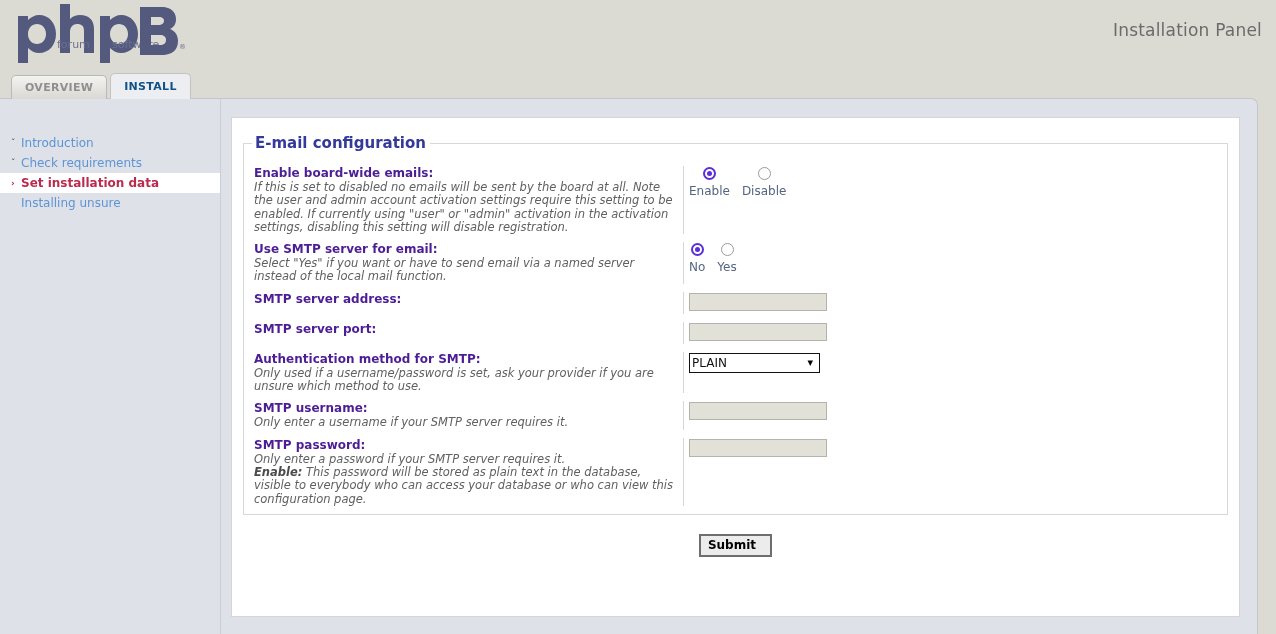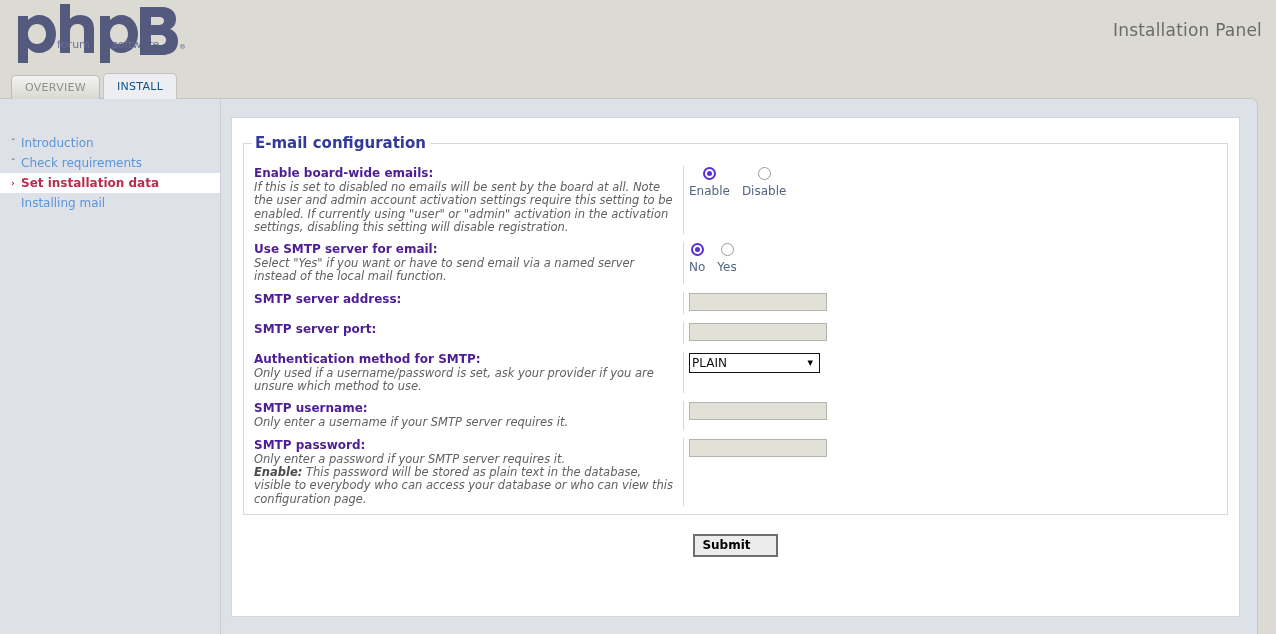--- a/index.html
+++ b/index.html
@@ -47,21 +47,21 @@
     display: flex;
     align-items: flex-end;
     z-index: 5;
   }
   .tab {
     height: 24px;
     padding: 0 13px;
     display: flex;
     align-items: center;
     font-size: 11px;
-    font-weight: normal;
+    font-weight: bold;
     letter-spacing: 0.3px;
     border: 1px solid #b9b9b9;
     border-bottom: none;
     border-top-left-radius: 5px;
     border-top-right-radius: 5px;
     margin-right: 3px;
     cursor: pointer;
     background: linear-gradient(#f3f3f1, #d9d8d2);
     color: #8f8f8f;
   }
@@ -233,21 +233,21 @@
     text-align: center;
     padding: 19px 0 22px 0;
   }
   #submit-btn {
     font-family: "DejaVu Sans", "Liberation Sans", sans-serif;
     font-size: 12px;
     font-weight: bold;
     color: #000;
     background: #ececec;
     border: 2px solid #6e6e6e;
-    padding: 2px 25px 3px 7px;
+    padding: 2px 14px 3px 7px;
     cursor: pointer;
   }
 </style>
 </head>
 <body>
 
 <div id="page-header">
 
   <div id="logo">
     <svg width="175" height="62" viewBox="0 0 175 62" xmlns="http://www.w3.org/2000/svg">
@@ -295,21 +295,21 @@
     </div>
     <div class="nav-item completed">
       <span class="marker">ˇ</span>
       <span>Check requirements</span>
     </div>
     <div class="nav-item active">
       <span class="marker">›</span>
       <span>Set installation data</span>
     </div>
     <div class="nav-item plain">
-      <span>Installing mail</span>
+      <span>Installing unsure</span>
     </div>
   </div>
 
   <div id="content">
     <div id="content-inner">
 
       <fieldset class="formfields">
         <legend>E-mail configuration</legend>
 
         <div class="field-row">

